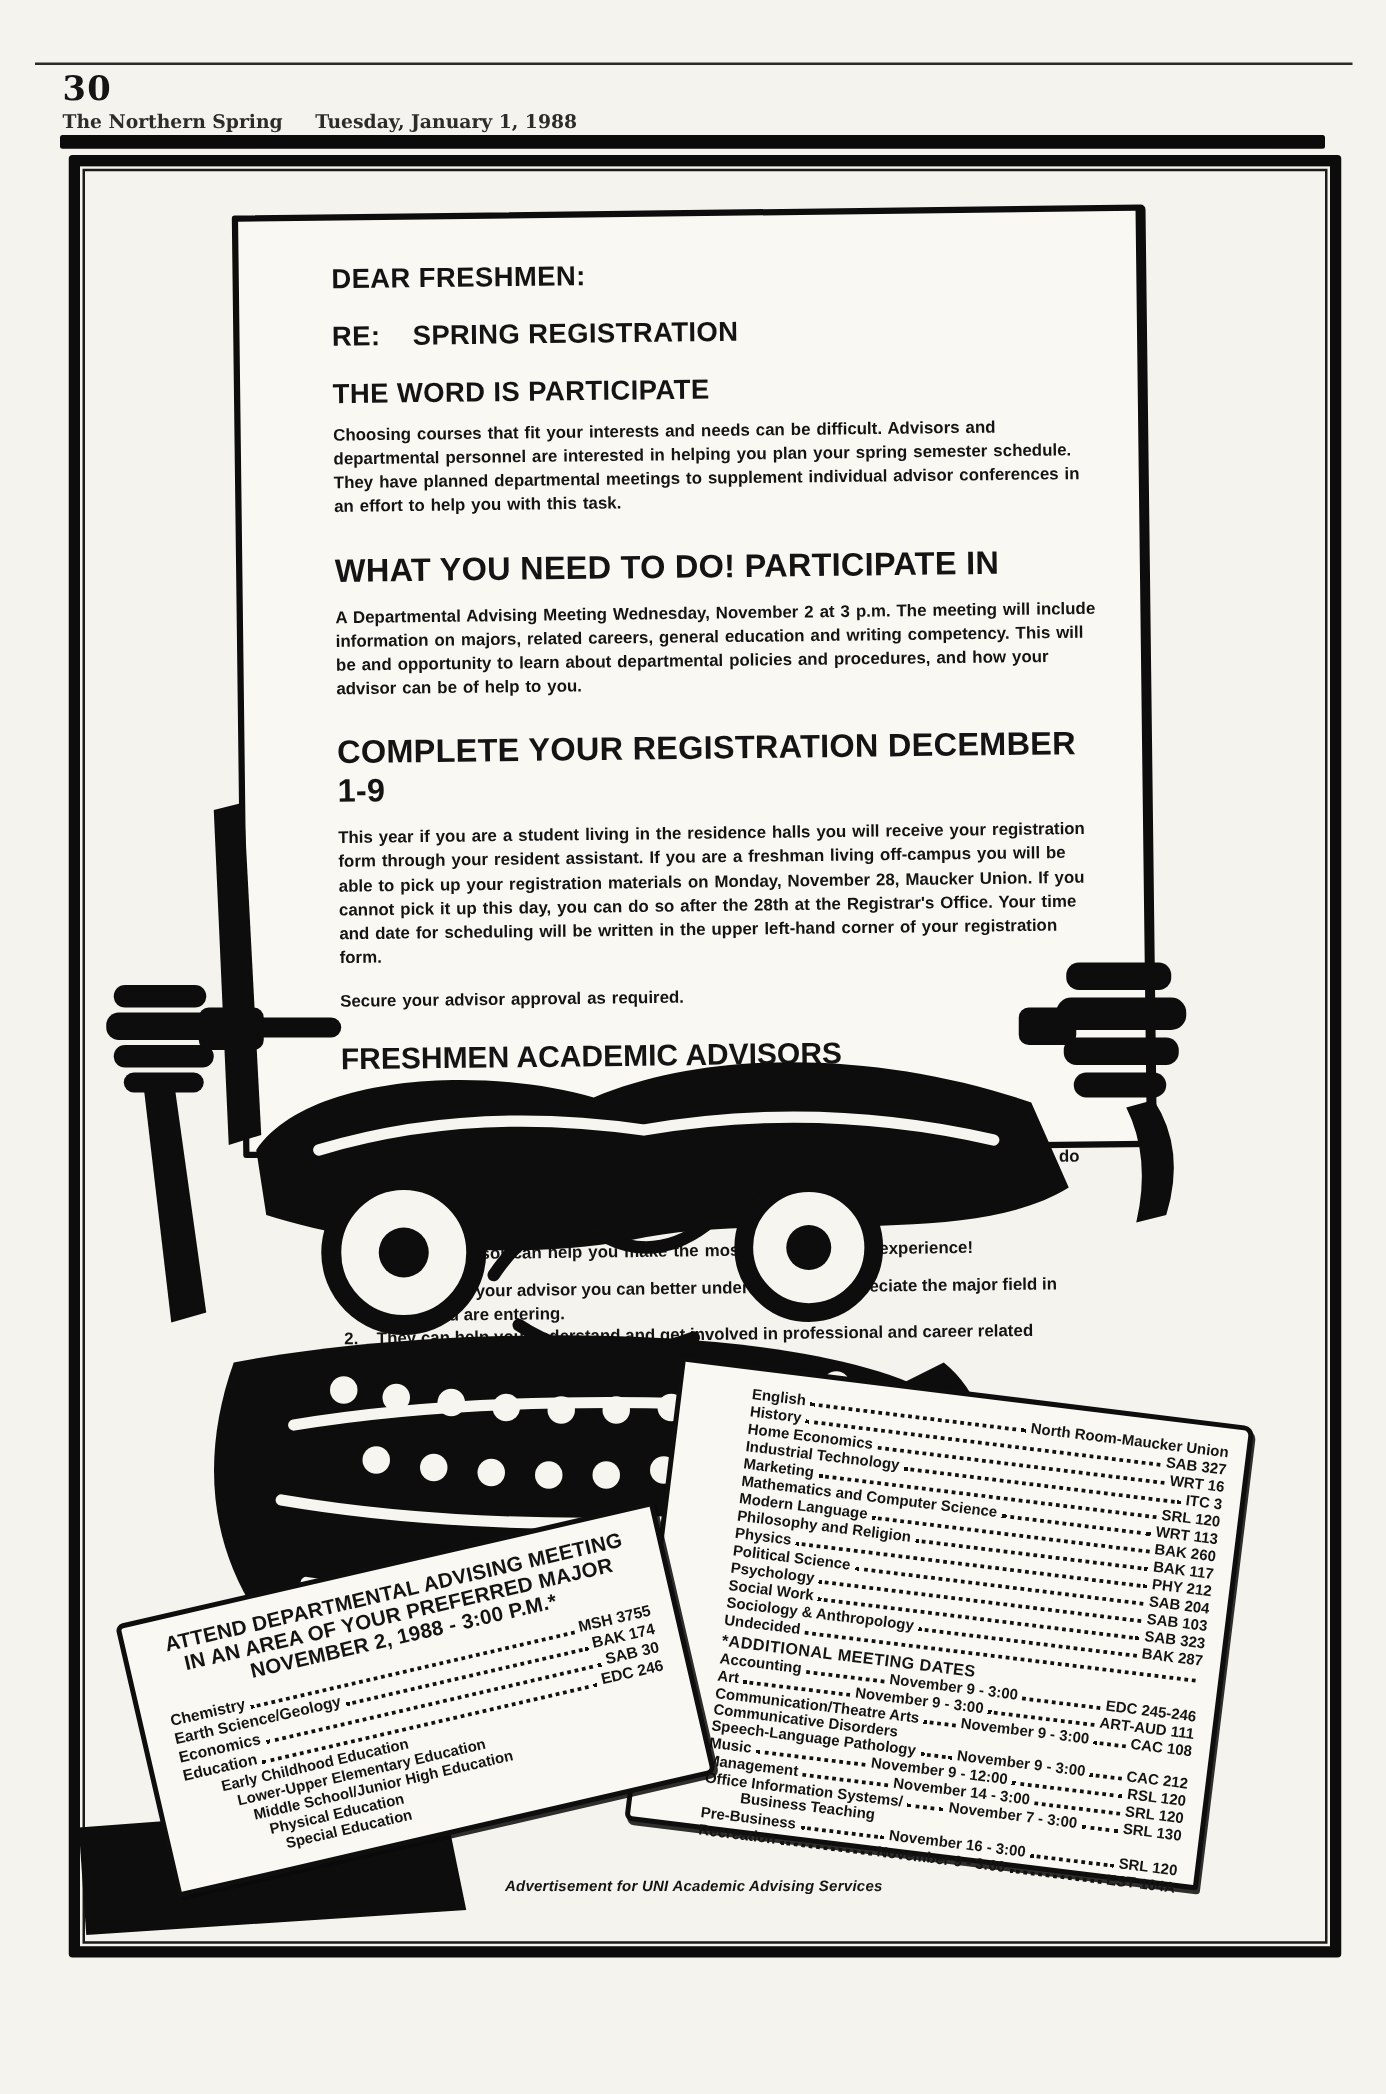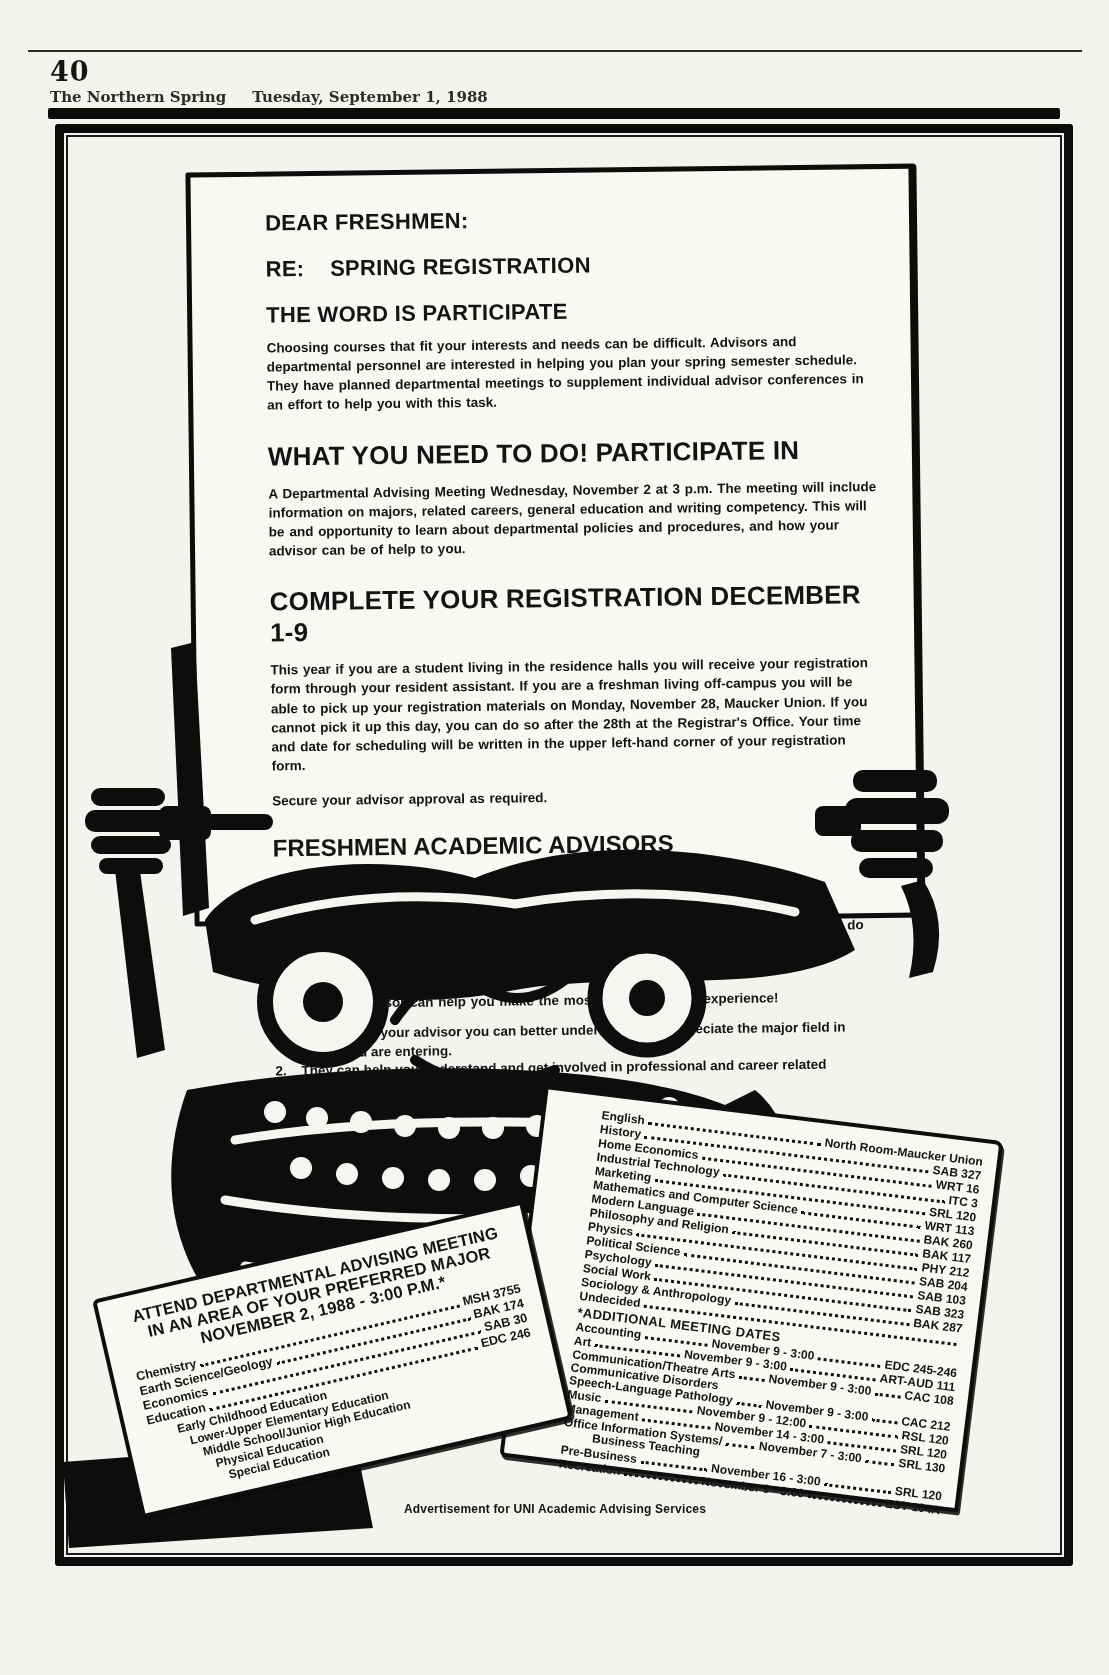--- a/index.html
+++ b/index.html
@@ -40,29 +40,29 @@
   .add-head{font-size:13px;font-weight:700;letter-spacing:.4px;margin-top:2px;}
   .slip-left .headline{font-size:16.5px;line-height:18px;font-weight:700;text-align:center;letter-spacing:.2px;}
   .slip-left .dept-list{margin-top:8px;}
   .track{font-size:12px;line-height:14px;font-weight:700;}
   .track:nth-of-type(1){margin-left:28px;}
   .track:nth-of-type(2){margin-left:38px;}
   .track:nth-of-type(3){margin-left:48px;}
   .track:nth-of-type(4){margin-left:58px;}
   .track:nth-of-type(5){margin-left:68px;}
   
-  .caption{left:55px;top:1502px;width:1000px;text-align:center;font-size:12px;font-weight:700;z-index:6;letter-spacing:.2px;}
+  .caption{left:55px;top:1502px;width:1000px;text-align:center;font-size:12px;font-weight:700;z-index:6;letter-spacing:.2px;font-style:italic;}
 </style>
 </head>
 <body>
 
 <div class="abs top-rule"></div>
-<div class="abs page-number">40</div>
+<div class="abs page-number">30</div>
 <div class="abs masthead">
-  <span>The Northern Spring</span><span class="date">Tuesday, September 1, 1988</span>
+  <span>The Northern Spring</span><span class="date">Tuesday, January 1, 1988</span>
 </div>
 <div class="abs masthead-bar"></div>
 
 <div class="abs ad-frame"></div>
 
 <div class="abs sheet letter">
   <div class="sheet-inner">
     <div class="h-sal">DEAR FRESHMEN:</div>
     <div class="h-sal">RE:    SPRING REGISTRATION</div>
     <div class="h-sal" style="margin-bottom:10px">THE WORD IS PARTICIPATE</div>

